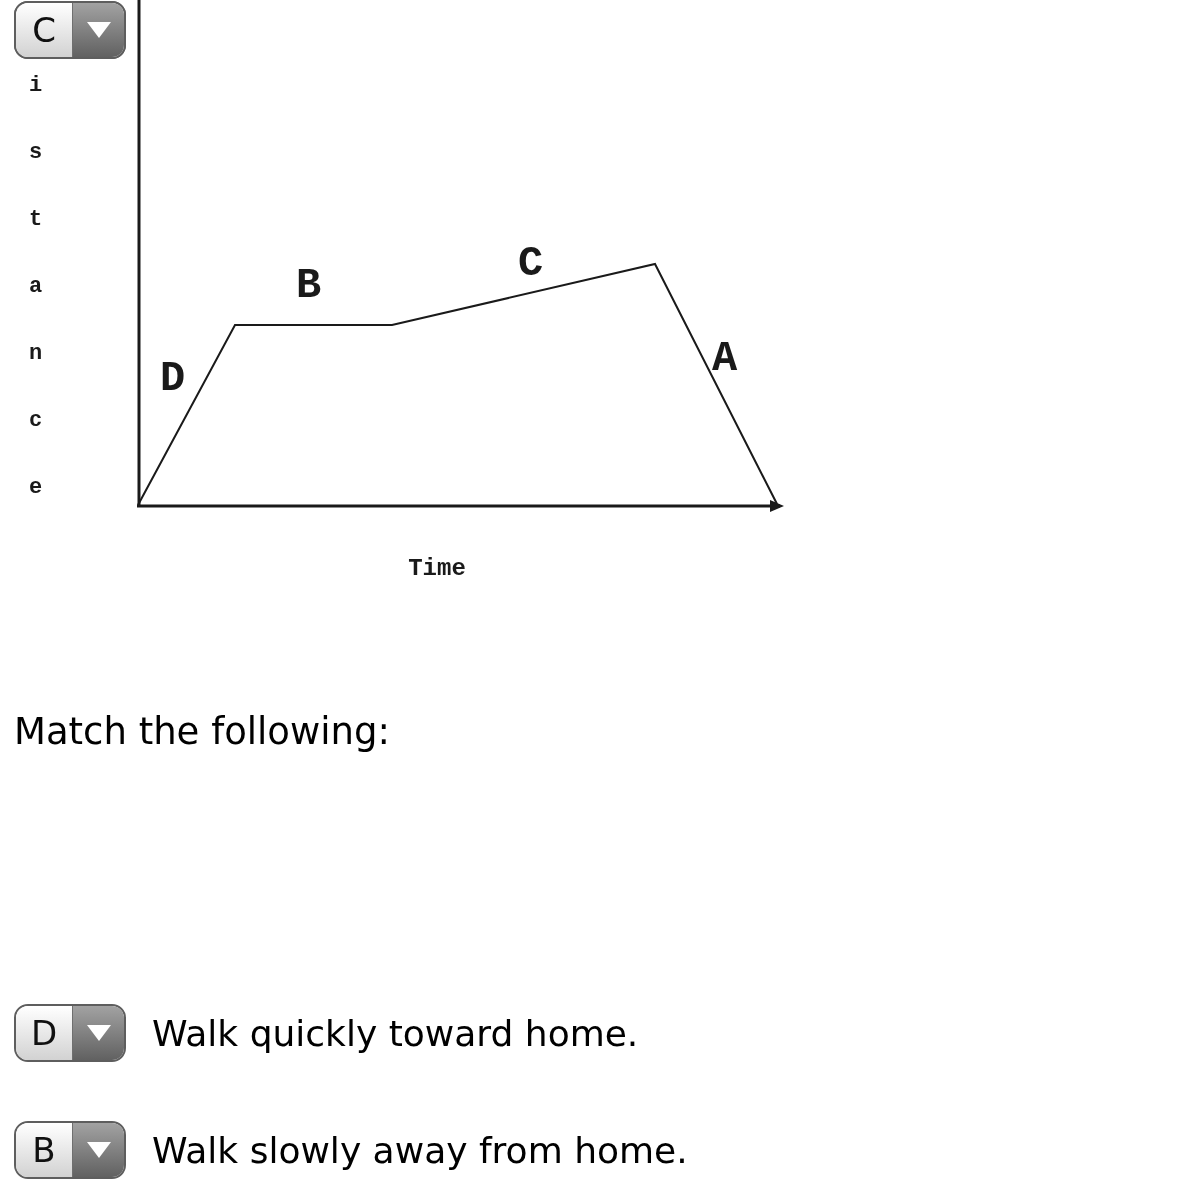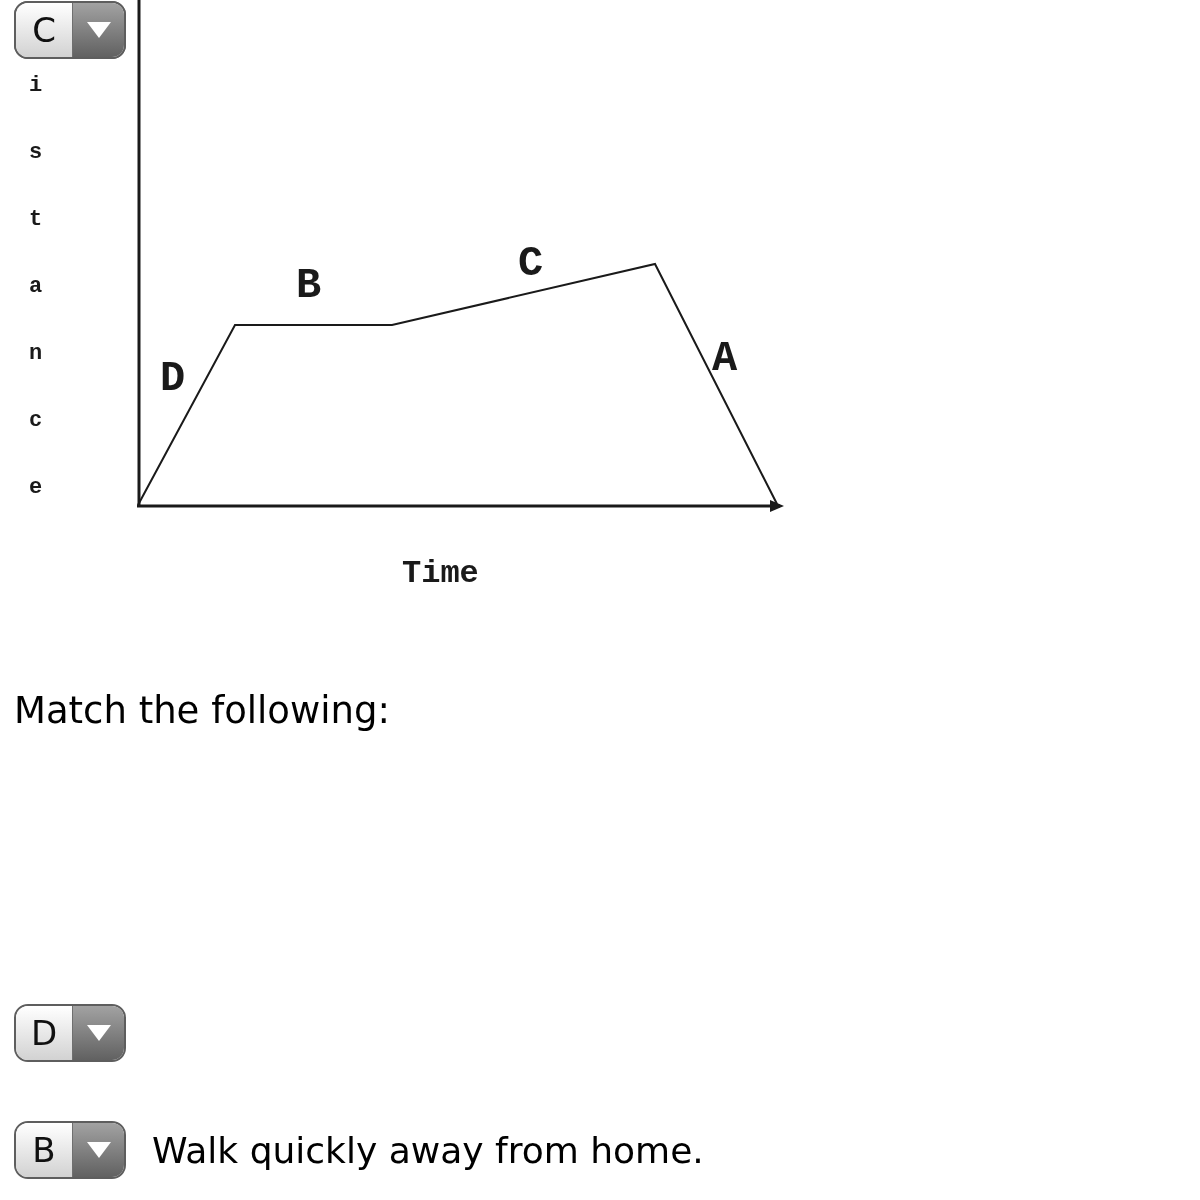--- a/index.html
+++ b/index.html
@@ -18,35 +18,35 @@
   .graph svg{position:absolute;left:0;top:0;}
   .ylabel{
     position:absolute;left:24px;top:6px;
     writing-mode:vertical-lr;text-orientation:upright;
     font-family:"Liberation Mono", monospace;font-weight:bold;
     font-size:22px;letter-spacing:42px;color:#1a1a1a;line-height:1;
   }
   .xlabel{
     position:absolute;left:402px;top:555px;width:70px;text-align:center;
     font-family:"Liberation Mono", monospace;font-weight:bold;
-    font-size:32px;color:#1a1a1a;
+    font-size:24px;color:#1a1a1a;
   }
   .seg{
     position:absolute;line-height:1;
     font-family:"Liberation Mono", monospace;font-weight:bold;
     font-size:42px;color:#1a1a1a;
   }
   .seg-d{left:160px;top:358px;}
   .seg-b{left:296px;top:265px;}
   .seg-c{left:518px;top:243px;}
   .seg-a{left:712px;top:338px;}
 
   
   .match-heading{
-    position:absolute;left:14px;top:689px;
+    position:absolute;left:14px;top:710px;
     font-size:37px;color:#000;
   }
   .row{
     position:absolute;left:14px;height:60px;
     display:flex;align-items:center;gap:26px;
   }
   .row:nth-of-type(1){top:766px;}
   .row:nth-of-type(2){top:886px;}
   .row:nth-of-type(3){top:1003px;}
   .row:nth-of-type(4){top:1120px;}
@@ -97,30 +97,31 @@
 
   <div class="match-heading">Match the following:</div>
 
   <div class="row">
     <div class="dropdown">
       <span class="dd-value">D</span>
       <span class="dd-btn">
         <span class="tri"></span>
       </span>
     </div>
+    <div class="row-text">Walk quickly toward home.</div>
   </div>
 
   <div class="row">
     <div class="dropdown">
       <span class="dd-value">B</span>
       <span class="dd-btn">
         <span class="tri"></span>
       </span>
     </div>
-    <div class="row-text">Walk quickly away from home.</div>
+    <div class="row-text">Walk slowly away from home.</div>
   </div>
 
   <div class="row">
     <div class="dropdown">
       <span class="dd-value">A</span>
       <span class="dd-btn">
         <span class="tri"></span>
       </span>
     </div>
   </div>

